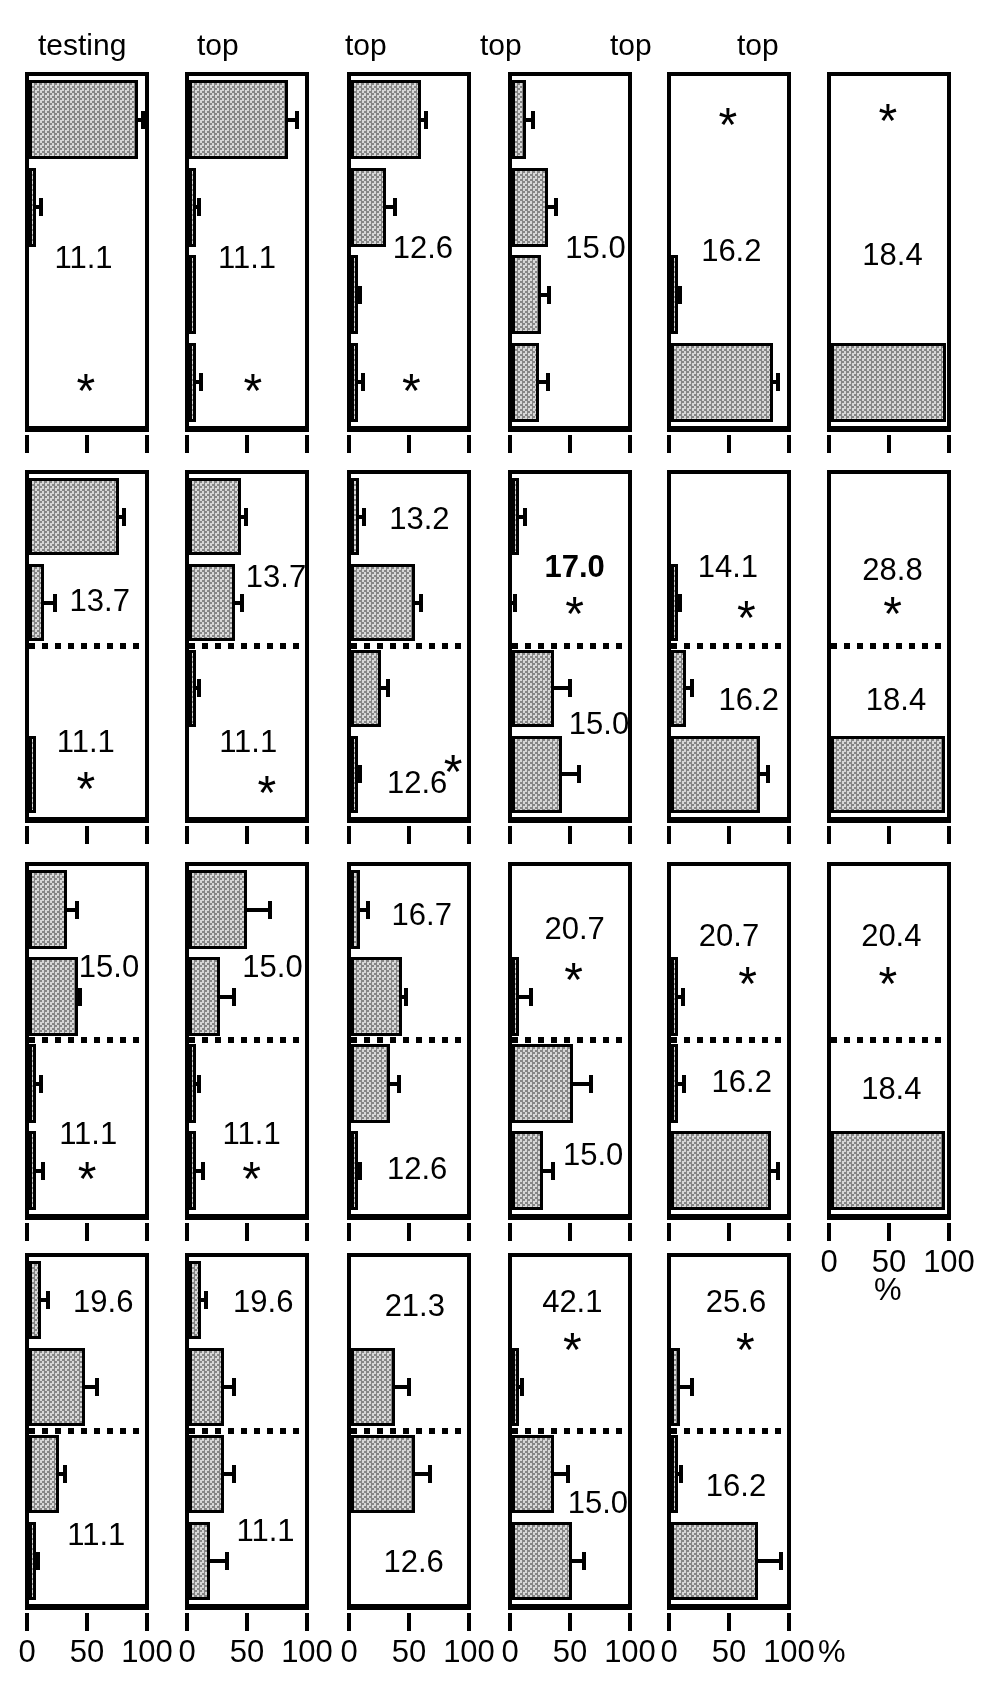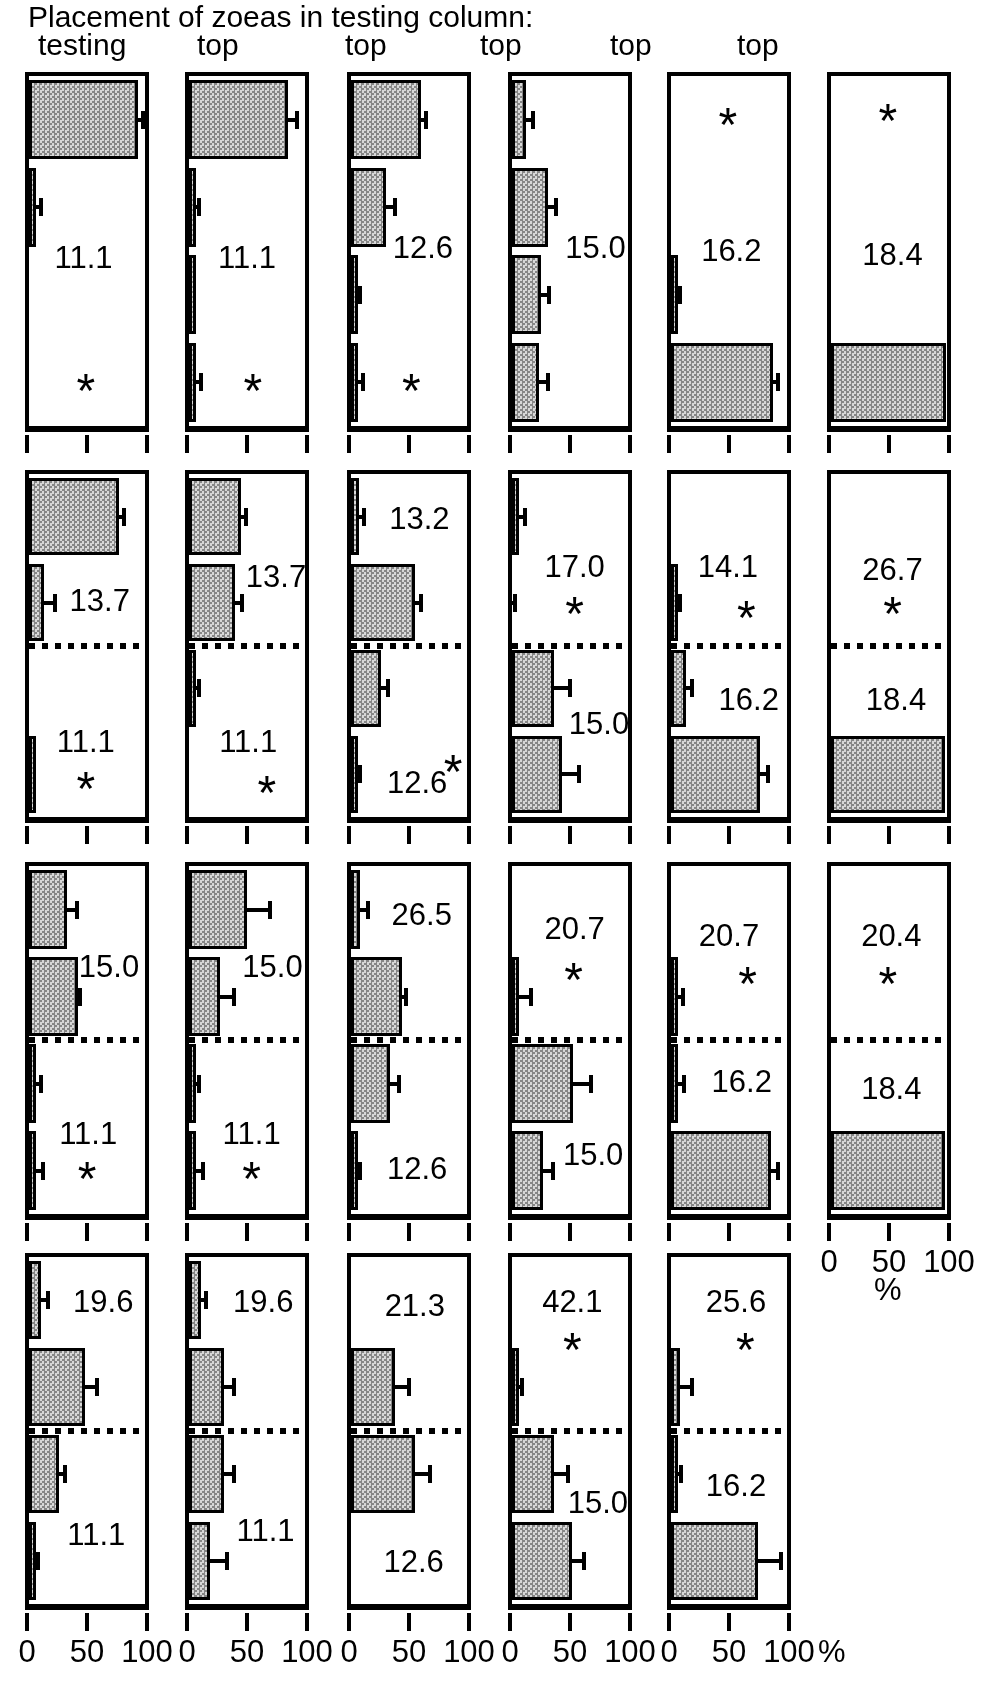--- a/index.html
+++ b/index.html
@@ -19,21 +19,20 @@
   .temp-label{position:absolute;font-size:31px;transform:translate(-50%,-50%);white-space:nowrap;}
   .ast{position:absolute;font-size:48px;line-height:1;transform:translate(-50%,-30%);}
   .tick{position:absolute;width:4px;height:18px;background:#000;transform:translateX(-50%);}
   .axis-num{position:absolute;font-size:31px;transform:translateX(-50%);}
   .pct{position:absolute;font-size:31px;}
 </style>
 </head>
 <body>
 
 <div id="canvas">
-  <div class="title">Placement of zoeas in testing column:</div>
 <div class="col-header" style="left: 38px;">testing</div>
     <div class="col-header" style="left: 197px;">top</div>
     <div class="col-header" style="left: 345px;">top</div>
     <div class="col-header" style="left: 480px;">top</div>
     <div class="col-header" style="left: 610px;">top</div>
     <div class="col-header" style="left: 737px;">top</div>
     <div class="panel" style="left: 25px; top: 72px; width: 124px; height: 360px;">
       <div class="bar" style="top: 4.375px; height: 78.75px; width: 109.04px;"></div>
       <div class="errbar" style="left: 109.04px; top: 41.75px; width: 4.64px;"></div>
       <div class="errcap" style="left: 111.68px; top: 34.75px;"></div>
@@ -182,21 +181,21 @@
       <div class="errcap" style="left: 10.8px; top: 33.875px;"></div>
       <div class="errbar" style="left: 0px; top: 126.625px; width: 3.48px;"></div>
       <div class="errcap" style="left: 1.48px; top: 119.625px;"></div>
       <div class="bar" style="top: 175.787px; height: 77.175px; width: 41.76px;"></div>
       <div class="errbar" style="left: 41.76px; top: 212.375px; width: 16.24px;"></div>
       <div class="errcap" style="left: 56px; top: 205.375px;"></div>
       <div class="bar" style="top: 261.538px; height: 77.175px; width: 49.88px;"></div>
       <div class="errbar" style="left: 49.88px; top: 298.125px; width: 17.4px;"></div>
       <div class="errcap" style="left: 65.28px; top: 291.125px;"></div>
       <div class="dotline" style="top: 168.5px;"></div>
-      <div class="temp-label" style="left: 54%; top: 27%;">17.0</div>
+      <div class="temp-label" style="left: 54%; top: 27%; font-weight: bold;">17.0</div>
       <div class="temp-label" style="left: 75%; top: 73%;">15.0</div>
       <div class="ast" style="left: 54%; top: 38%;">*</div>
     </div>
     <div class="tick" style="left: 510px; top: 826px;"></div>
     <div class="tick" style="left: 570px; top: 826px;"></div>
     <div class="tick" style="left: 630px; top: 826px;"></div>
     <div class="panel" style="left: 667px; top: 470px; width: 124px; height: 353px;">
       <div class="bar" style="top: 90.0375px; height: 77.175px; width: 7px;"></div>
       <div class="errbar" style="left: 7px; top: 126.625px; width: 2.32px;"></div>
       <div class="errcap" style="left: 7.32px; top: 119.625px;"></div>
@@ -210,21 +209,21 @@
       <div class="temp-label" style="left: 49%; top: 27%;">14.1</div>
       <div class="temp-label" style="left: 67%; top: 66%;">16.2</div>
       <div class="ast" style="left: 65%; top: 39%;">*</div>
     </div>
     <div class="tick" style="left: 669px; top: 826px;"></div>
     <div class="tick" style="left: 729px; top: 826px;"></div>
     <div class="tick" style="left: 789px; top: 826px;"></div>
     <div class="panel" style="left: 827px; top: 470px; width: 124px; height: 353px;">
       <div class="bar" style="top: 261.538px; height: 77.175px; width: 113.68px;"></div>
       <div class="dotline" style="top: 168.5px;"></div>
-      <div class="temp-label" style="left: 53%; top: 28%;">26.7</div>
+      <div class="temp-label" style="left: 53%; top: 28%;">28.8</div>
       <div class="temp-label" style="left: 56%; top: 66%;">18.4</div>
       <div class="ast" style="left: 53%; top: 38%;">*</div>
     </div>
     <div class="tick" style="left: 829px; top: 826px;"></div>
     <div class="tick" style="left: 889px; top: 826px;"></div>
     <div class="tick" style="left: 949px; top: 826px;"></div>
     <div class="panel" style="left: 25px; top: 862px; width: 124px; height: 358px;">
       <div class="bar" style="top: 4.35px; height: 78.3px; width: 38.28px;"></div>
       <div class="errbar" style="left: 38.28px; top: 41.5px; width: 9.28px;"></div>
       <div class="errcap" style="left: 45.56px; top: 34.5px;"></div>
@@ -273,21 +272,21 @@
       <div class="bar" style="top: 91.35px; height: 78.3px; width: 51.04px;"></div>
       <div class="errbar" style="left: 51.04px; top: 128.5px; width: 3.48px;"></div>
       <div class="errcap" style="left: 52.52px; top: 121.5px;"></div>
       <div class="bar" style="top: 178.35px; height: 78.3px; width: 39.44px;"></div>
       <div class="errbar" style="left: 39.44px; top: 215.5px; width: 8.12px;"></div>
       <div class="errcap" style="left: 45.56px; top: 208.5px;"></div>
       <div class="bar" style="top: 265.35px; height: 78.3px; width: 7px;"></div>
       <div class="errbar" style="left: 7px; top: 302.5px; width: 2.32px;"></div>
       <div class="errcap" style="left: 7.32px; top: 295.5px;"></div>
       <div class="dotline" style="top: 171px;"></div>
-      <div class="temp-label" style="left: 61%; top: 14%;">26.5</div>
+      <div class="temp-label" style="left: 61%; top: 14%;">16.7</div>
       <div class="temp-label" style="left: 57%; top: 87%;">12.6</div>
     </div>
     <div class="tick" style="left: 349px; top: 1223px;"></div>
     <div class="tick" style="left: 409px; top: 1223px;"></div>
     <div class="tick" style="left: 469px; top: 1223px;"></div>
     <div class="panel" style="left: 508px; top: 862px; width: 124px; height: 358px;">
       <div class="bar" style="top: 91.35px; height: 78.3px; width: 7px;"></div>
       <div class="errbar" style="left: 7px; top: 128.5px; width: 11.6px;"></div>
       <div class="errcap" style="left: 16.6px; top: 121.5px;"></div>
       <div class="bar" style="top: 178.35px; height: 78.3px; width: 61.48px;"></div>

